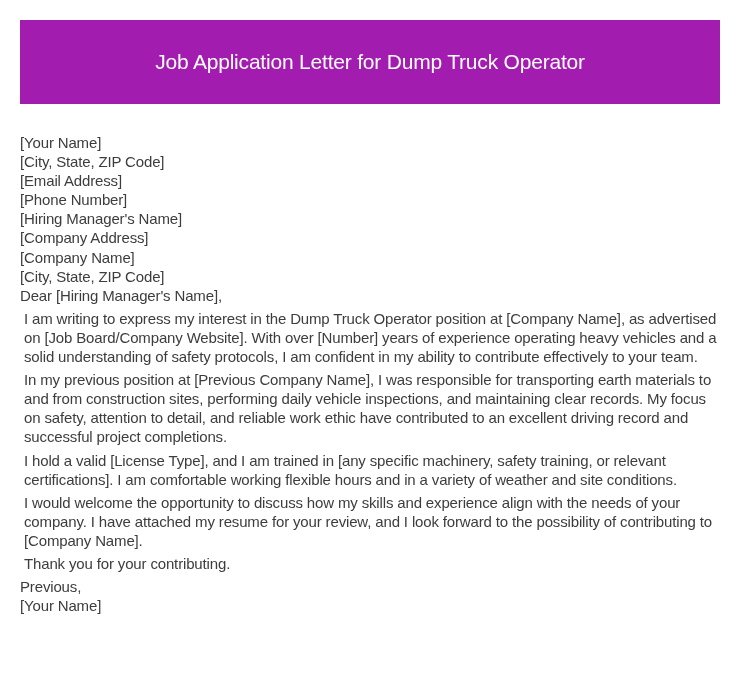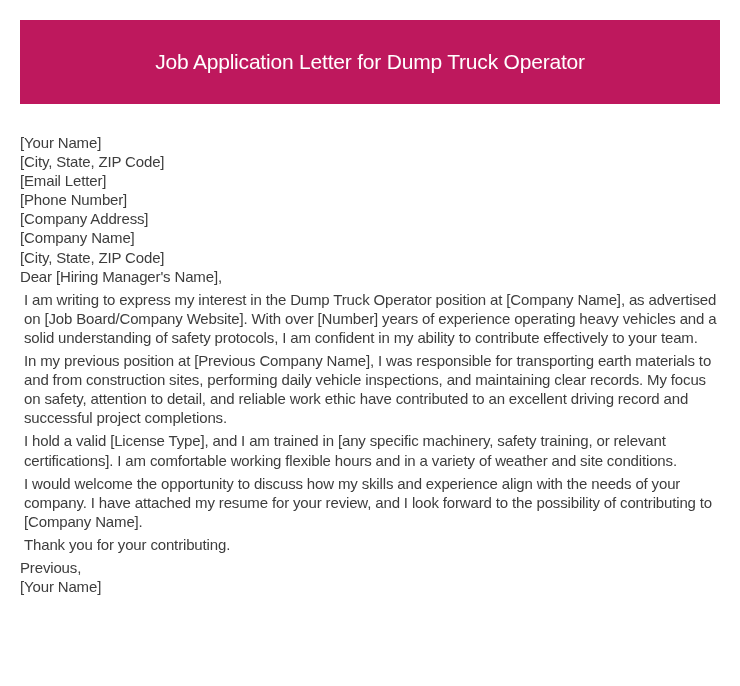--- a/index.html
+++ b/index.html
@@ -13,21 +13,21 @@
     overflow: hidden;
     position: relative;
     font-family: "Liberation Sans", "DejaVu Sans", sans-serif;
   }
   .header {
     position: absolute;
     left: 20px;
     top: 20px;
     width: 700px;
     height: 84px;
-    background: #be185d;
+    background: #a21caf;
     display: flex;
     align-items: center;
     justify-content: center;
   }
   .header h1 {
     margin: 0;
     color: #ffffff;
     font-weight: normal;
     font-size: 21px;
     letter-spacing: -0.2px;
@@ -55,22 +55,23 @@
 </head>
 <body>
 
 <div class="header">
   <h1>Job Application Letter for Dump Truck Operator</h1>
 </div>
 
 <div class="letter">
   <span class="line">[Your Name]</span>
   <span class="line">[City, State, ZIP Code]</span>
-  <span class="line">[Email Letter]</span>
+  <span class="line">[Email Address]</span>
   <span class="line">[Phone Number]</span>
+  <span class="line">[Hiring Manager's Name]</span>
   <span class="line">[Company Address]</span>
   <span class="line">[Company Name]</span>
   <span class="line">[City, State, ZIP Code]</span>
   <span class="line">Dear [Hiring Manager's Name],</span>
   <p class="para">I am writing to express my interest in the Dump Truck Operator position at [Company Name], as advertised on [Job Board/Company Website]. With over [Number] years of experience operating heavy vehicles and a solid understanding of safety protocols, I am confident in my ability to contribute effectively to your team.</p>
   <p class="para">In my previous position at [Previous Company Name], I was responsible for transporting earth materials to and from construction sites, performing daily vehicle inspections, and maintaining clear records. My focus on safety, attention to detail, and reliable work ethic have contributed to an excellent driving record and successful project completions.</p>
   <p class="para">I hold a valid [License Type], and I am trained in [any specific machinery, safety training, or relevant certifications]. I am comfortable working flexible hours and in a variety of weather and site conditions.</p>
   <p class="para">I would welcome the opportunity to discuss how my skills and experience align with the needs of your company. I have attached my resume for your review, and I look forward to the possibility of contributing to [Company Name].</p>
   <p class="para">Thank you for your contributing.</p>
   <span class="line">Previous,</span>

